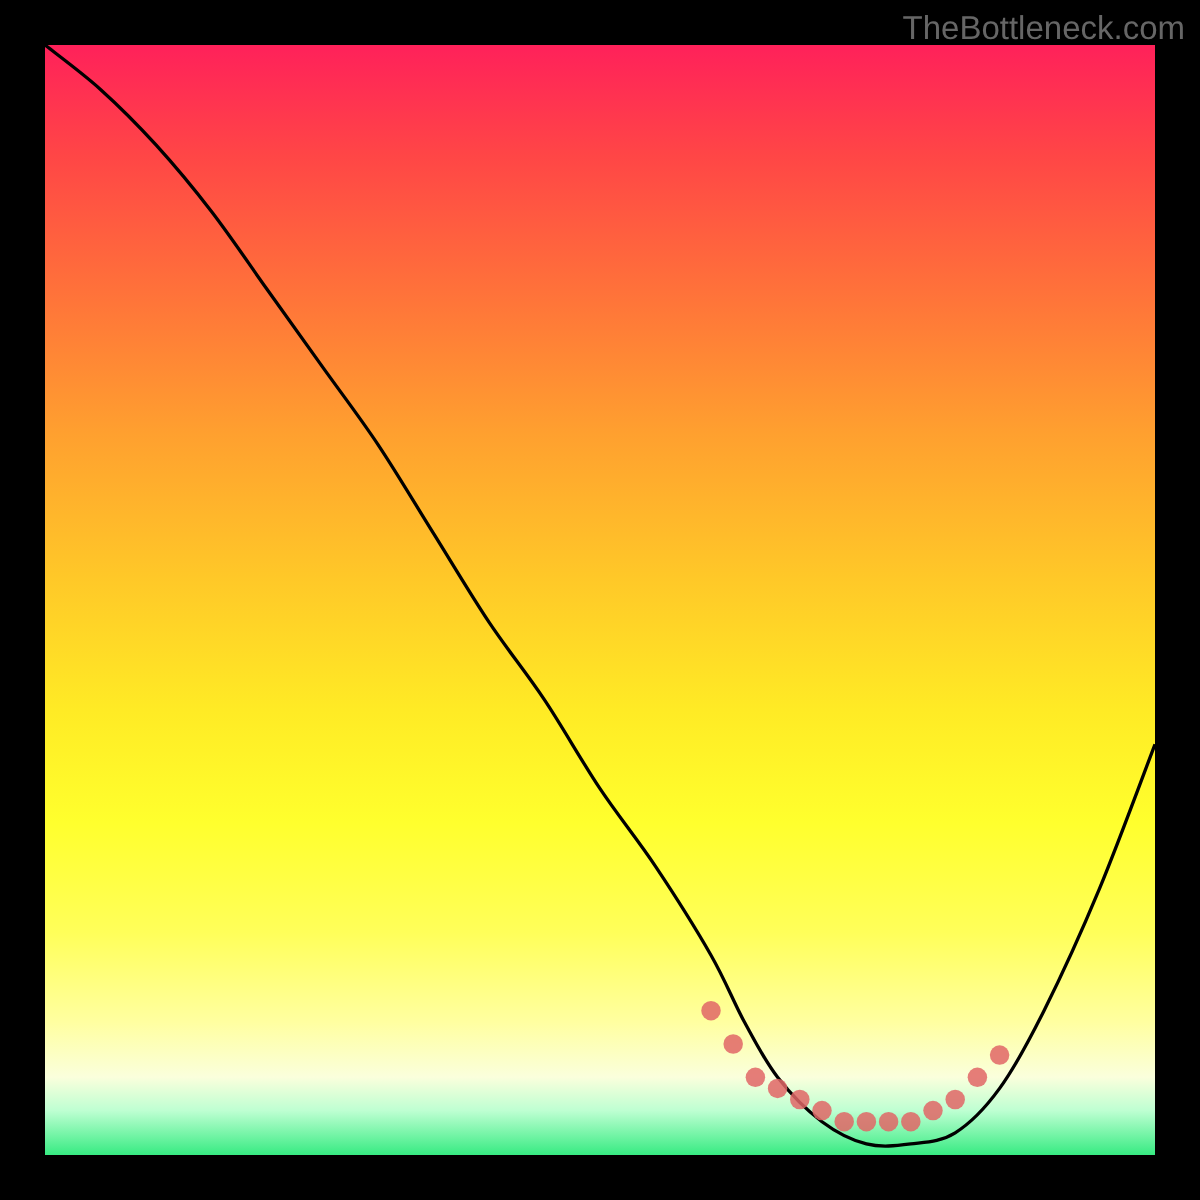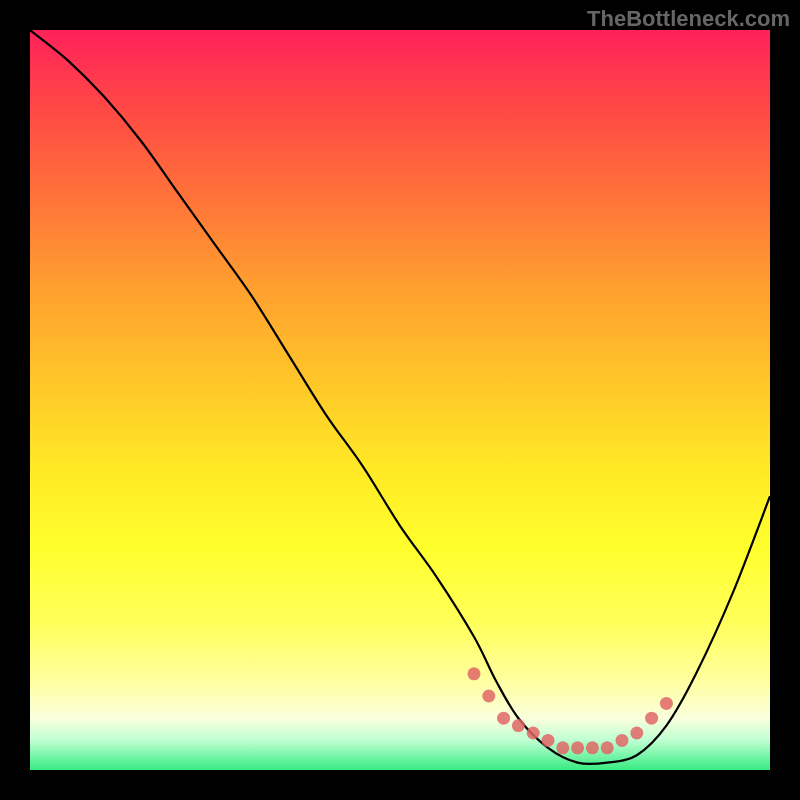--- a/index.html
+++ b/index.html
@@ -9,21 +9,21 @@
     background: #000;
     position: relative;
     font-family: Arial, sans-serif;
   }
   .watermark {
     position: absolute;
     top: 6px;
     right: 10px;
     color: #666;
     font-size: 22px;
-    font-weight: 700;
+    font-weight: 400;
     z-index: 10;
   }
   .plot-area {
     position: absolute;
     left: 30px;
     top: 30px;
     width: 740px;
     height: 740px;
   }
   .gradient-bg {

